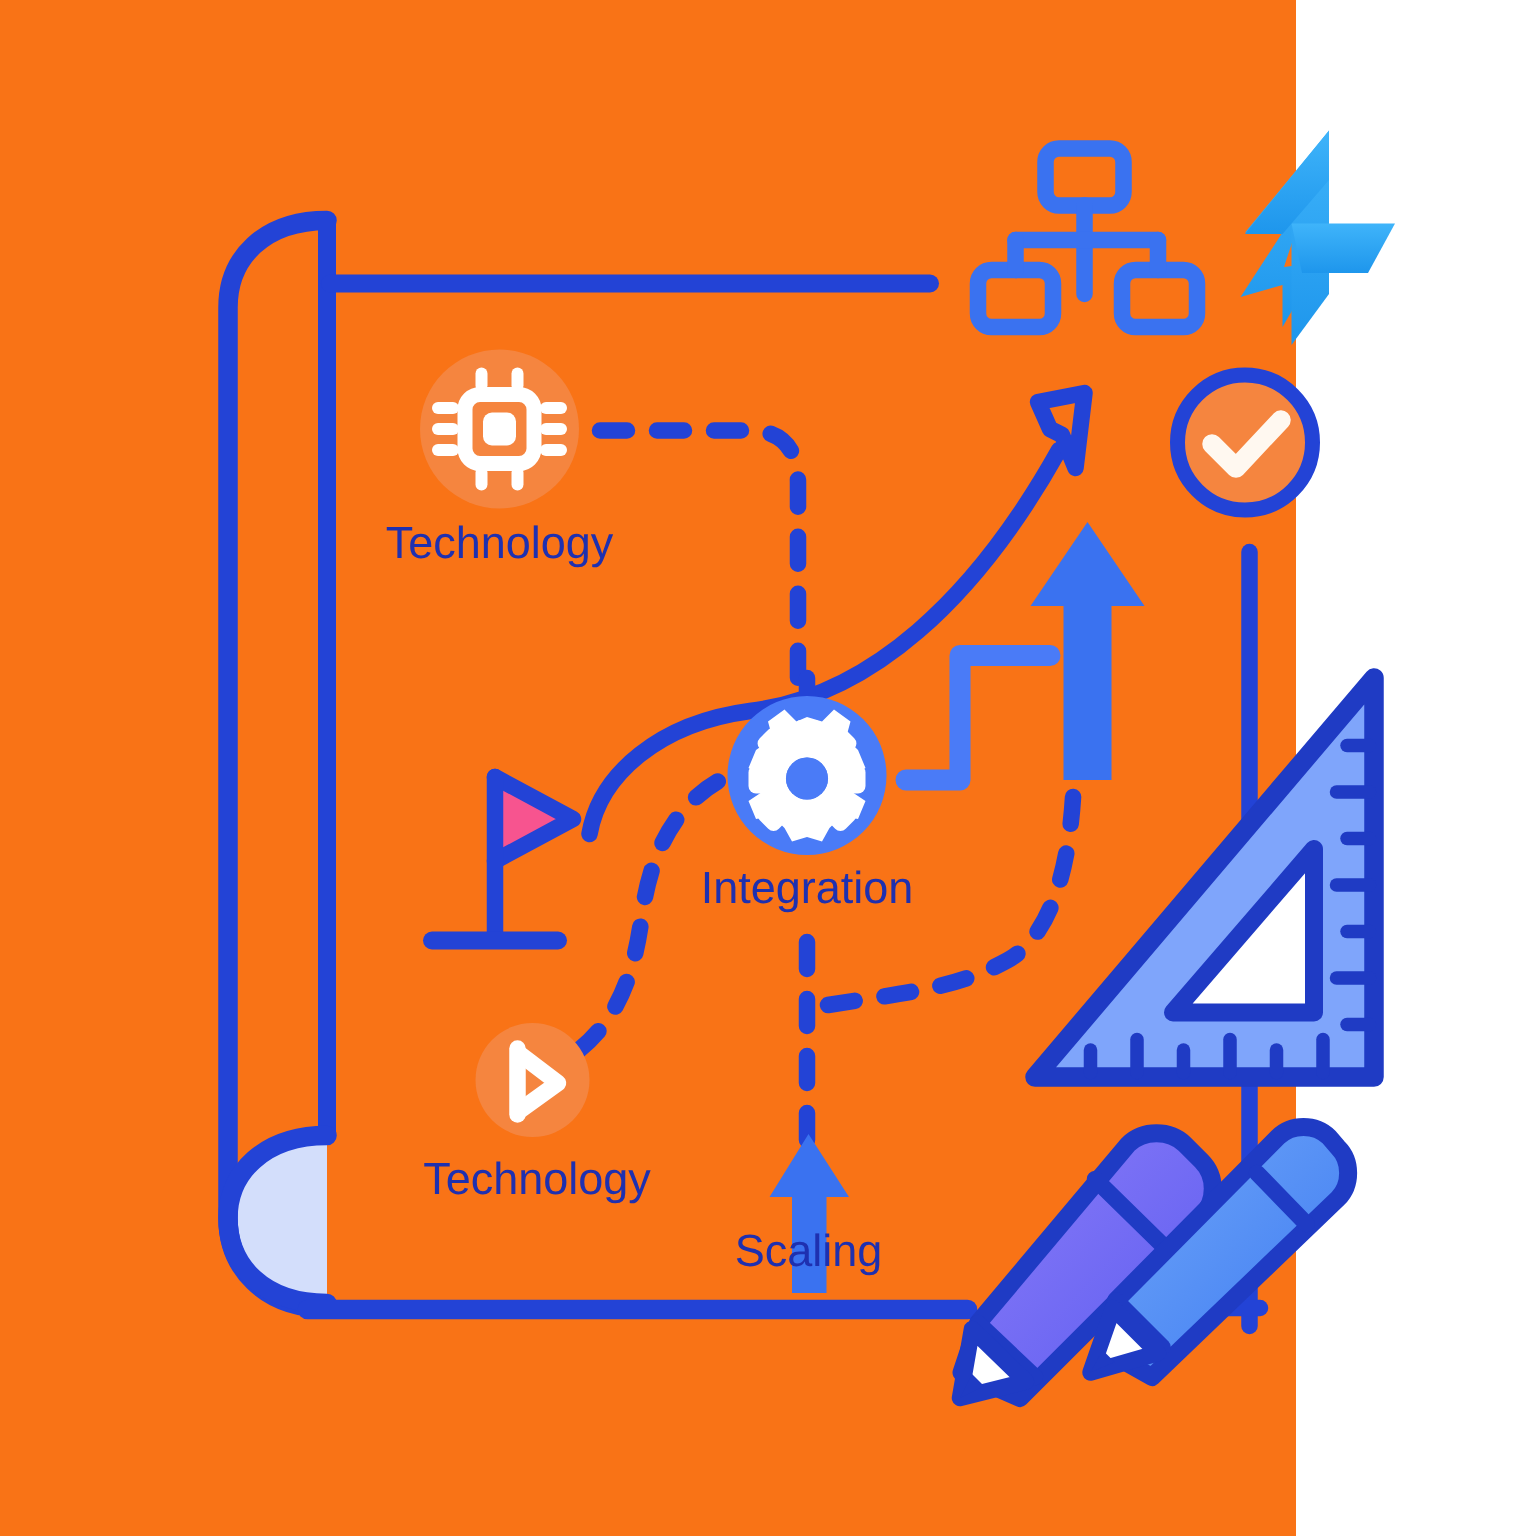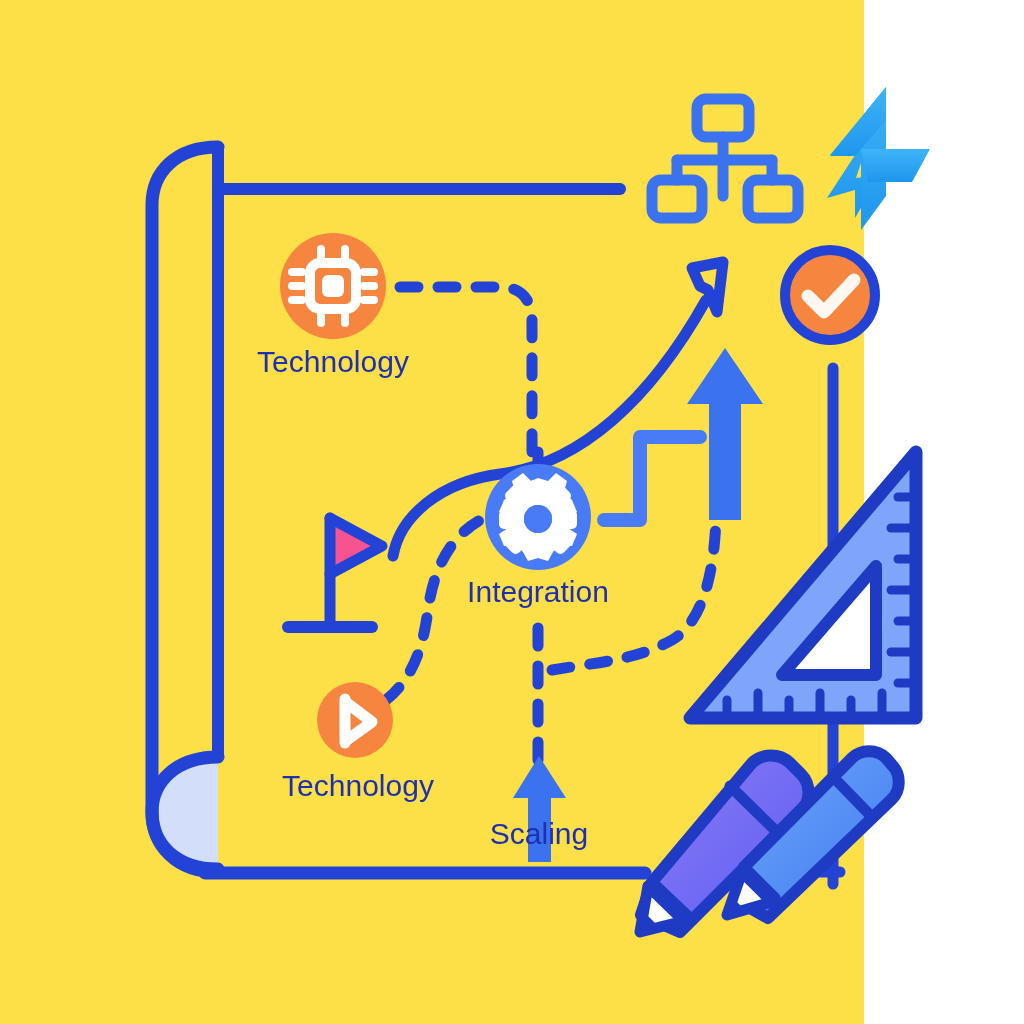--- a/index.html
+++ b/index.html
@@ -11,21 +11,21 @@
   body {
     width: 1024px;
     height: 1024px;
     overflow: hidden;
     font-family: "Liberation Sans", sans-serif;
   }
   #stage {
     position: relative;
     width: 864px;
     height: 1024px;
-    background: #fde047;
+    background: #f97316;
   }
   #scene {
     position: absolute;
     inset: 0;
     width: 1024px;
     height: 1024px;
     display: block;
   }
   .lbl {
     font-family: "Liberation Sans", sans-serif;

